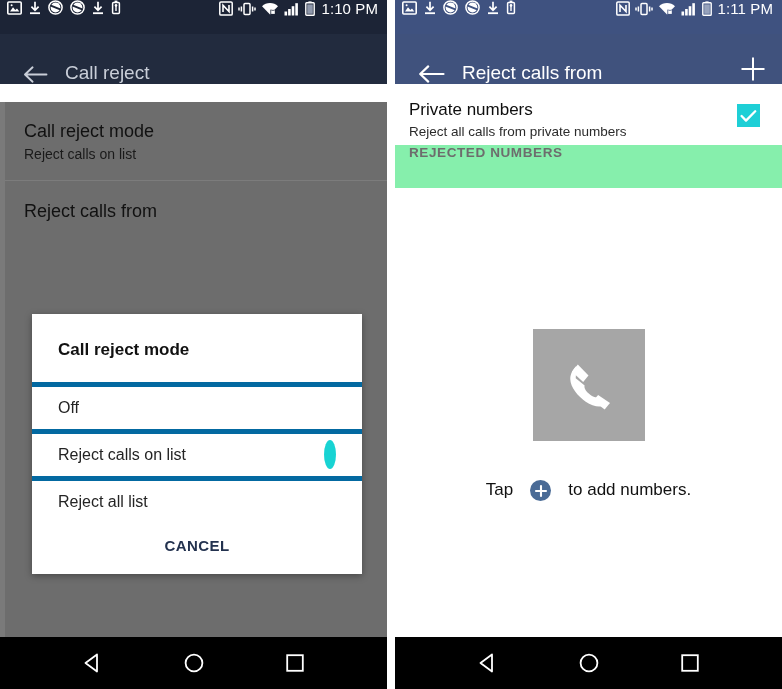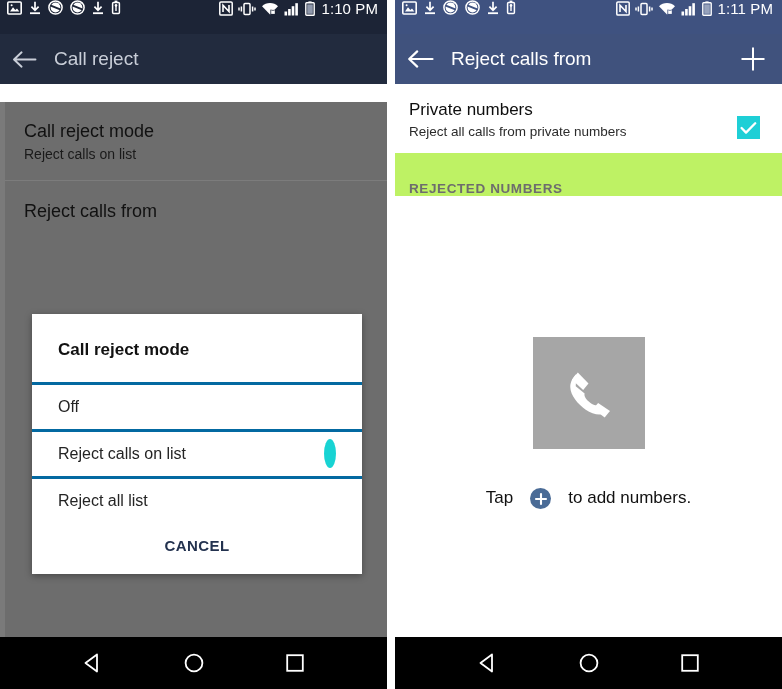--- a/index.html
+++ b/index.html
@@ -46,22 +46,22 @@
     letter-spacing: .1px;
     margin-left: 1px;
     white-space: nowrap;
   }
 
   
   .appbar {
     flex: 0 0 50px;
     height: 50px;
     display: flex;
-    align-items: center;
-    padding: 0 14px 0 12px;
+    align-items: flex-end;
+    padding: 0 14px 0 23px;
   }
   .appbar.dark  { background: #222b3e; }
   .appbar.blue  { background: #40527d; }
   .appbar .back { flex: 0 0 auto; display: flex; align-items: center; }
   .appbar .title {
     font-size: 19px;
     margin-left: 17px;
     white-space: nowrap;
   }
   .appbar.dark .title  { color: #c9ced8; }
@@ -105,21 +105,21 @@
     font-size: 17px;
     font-weight: bold;
     color: #111111;
     padding: 26px 26px 22px 26px;
   }
   .dlg-opt {
     display: flex;
     align-items: center;
     height: 47px;
     padding: 0 26px;
-    border-top: 3px solid #0369a1;
+    border-top: 5px solid #0369a1;
   }
   .dlg-opt .opt-label {
     font-size: 16px;
     color: #242424;
   }
   .dlg-opt .radio { margin-left: auto; }
   .radio-off {
     width: 21px; height: 21px; border-radius: 50%;
     background: #9a9a9a;
   }
@@ -146,37 +146,37 @@
   .right-body {
     flex: 1 1 auto;
     background: #ffffff;
     position: relative;
     overflow: hidden;
     display: flex;
     flex-direction: column;
   }
   .priv-row {
     display: flex;
-    align-items: flex-end;
-    padding: 16px 22px 14px 14px;
+    align-items: flex-start;
+    padding: 16px 22px 6px 14px;
   }
   .priv-text { flex: 1 1 auto; }
   .priv-title { font-size: 17px; color: #0e0e0e; line-height: 1.2; }
   .priv-sub   { font-size: 13.5px; color: #2b2b2b; margin-top: 4px; }
   .checkbox {
     flex: 0 0 auto;
     width: 23px; height: 23px;
     background: #1ecfd6;
     margin-top: 4px;
     display: flex; align-items: center; justify-content: center;
   }
   .section-hdr {
-    background: #bef264;
+    background: #86efac;
     height: 43px;
-    display: flex; align-items: flex-end;
+    display: flex; align-items: flex-start;
     padding: 0 22px 0 14px;
   }
   .section-hdr span {
     font-size: 13.5px;
     font-weight: bold;
     letter-spacing: .6px;
     color: #6d6d6d;
   }
   .empty-wrap {
     flex: 1 1 auto;

